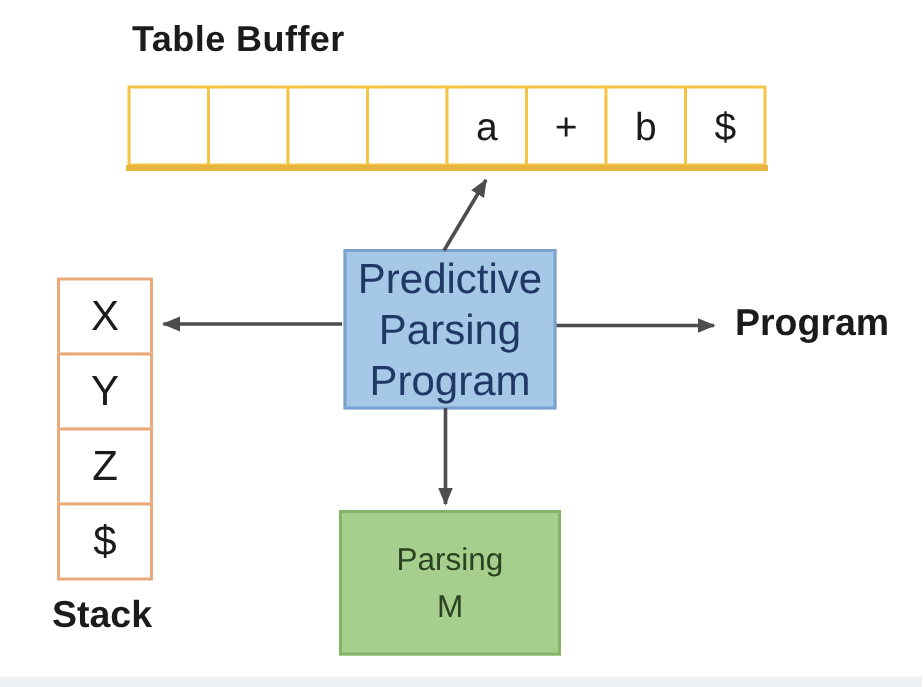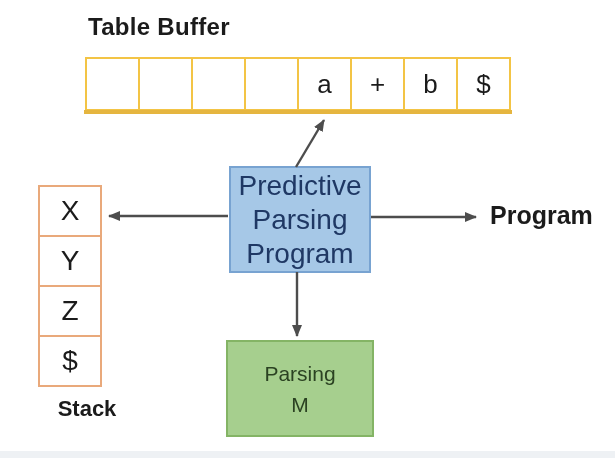--- a/index.html
+++ b/index.html
@@ -62,24 +62,24 @@
     background: #ffffff;
     display: flex;
     align-items: center;
     justify-content: center;
     font-size: 28px;
     color: var(--text, #1b1b1b);
   }
   .stack-cell:first-child { margin-top: 0; }
   .stack-label {
     position: absolute;
-    left: 43px; top: 396px;
+    left: 24px; top: 396px;
     width: 88px;
     text-align: center;
-    font-size: 22px;
+    font-size: 25px;
     font-weight: 600;
     color: var(--text, #1b1b1b);
   }
 
   
   .program-box {
     position: absolute;
     left: 229px; top: 166px;
     width: 142px; height: 107px;
     box-sizing: border-box;

